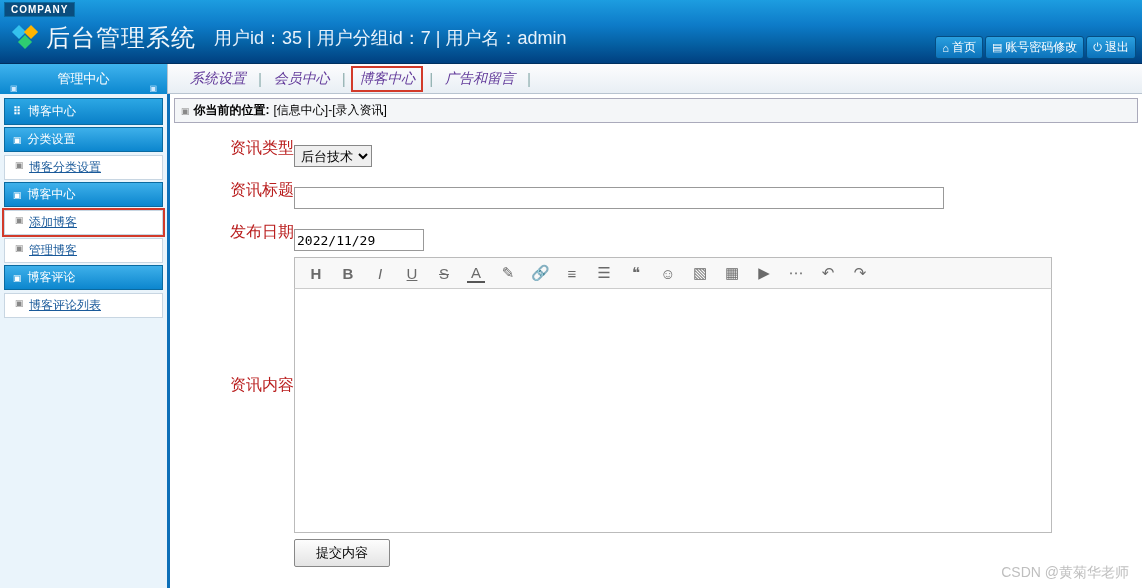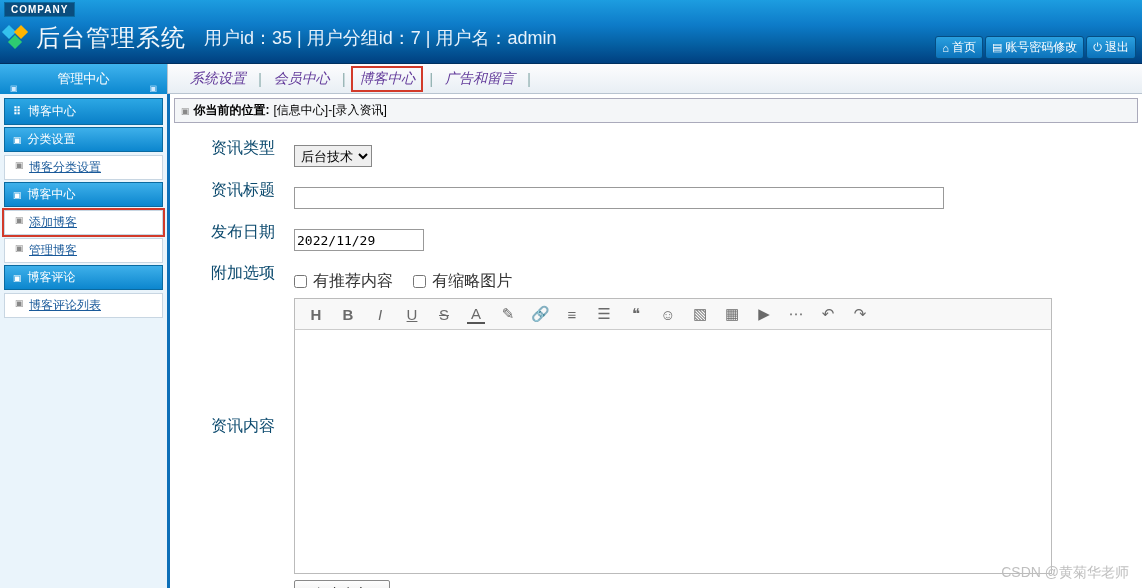--- a/index.html
+++ b/index.html
@@ -1,21 +1,21 @@
 <!DOCTYPE html>
 <html><head>
 <meta charset="utf-8">
 <style>
 * { margin: 0; padding: 0; box-sizing: border-box; }
 body { font-family: "Microsoft YaHei", Arial, sans-serif; font-size: 12px; background: #fff; width: 1142px; height: 588px; overflow: hidden; position: relative; }
 
 
 .header { height: 64px; background: linear-gradient(to bottom, #1D9DE0 0%, #0D7BC8 40%, #0560A3 70%, #004080 100%); color: #fff; position: relative; border-bottom: 1px solid #003060; }
 .company-tag { background: #0a4d7e; color: #fff; font-size: 10px; font-weight: bold; padding: 1px 6px; margin: 2px 0 0 4px; display: inline-block; border: 1px solid #0a6aa0; border-radius: 0; letter-spacing: 1px; }
-.title-row { display: flex; align-items: center; height: 42px; }
+.title-row { display: flex; align-items: center; padding-left: 10px; height: 42px; }
 .logo { width: 30px; height: 30px; position: relative; margin-right: 6px; }
 .logo svg { width: 100%; height: 100%; }
 .app-title { font-size: 24px; font-weight: 400; letter-spacing: 1px; margin-right: 18px; color: #f2f7fb; }
 .user-info { font-size: 18px; color: #e8f2fb; }
 .header-right { position: absolute; right: 6px; top: 36px; display: flex; gap: 2px; }
 .hbtn { background: linear-gradient(#2aa0e0,#0c72ba); border: 1px solid #054d82; border-radius: 3px; color: #fff; padding: 2px 6px; display: flex; align-items: center; gap: 3px; cursor: pointer; font-size: 12px; }
 .hbtn .ic { font-size: 11px; }
 
 
 .subnav { height: 30px; background: linear-gradient(#fdfdfe,#e8eef4); border-bottom: 1px solid #b8c4d0; display: flex; align-items: center; padding-left: 0; }
@@ -41,21 +41,21 @@
 .side-item.boxed { outline: 2px solid #d23a2a; }
 
 
 .content { flex: 1; padding: 4px 4px 0 4px; overflow: hidden; position: relative; }
 .crumb-bar { border: 1px solid #aab; background: #f4f6f8; padding: 3px 6px; display: flex; align-items: center; gap: 4px; font-size: 12px; }
 .crumb-bar:before { content:"▣"; font-size: 9px; color: #888; }
 .crumb-strong { font-weight: bold; }
 
 .form { margin-top: 4px; font-size: 15px; color: #333; }
 .frow { display: flex; align-items: center; border: 0; min-height: 30px; padding: 2px 0; }
-.flabel { width: 120px; text-align: center; padding-left: 18px; font-size: 16px; color: #0c4a6e; }
+.flabel { width: 120px; text-align: right; padding-left: 18px; font-size: 16px; color: #b91c1c; }
 .fctl { flex: 1; margin-top: 16px; }
 select.ctl { border: 1px solid #888; padding: 1px 2px; font-size: 13px; height: 22px; }
 input.ctl { border: 1px solid #999; padding: 2px; font-size: 13px; }
 input.title-input { width: 650px; height: 22px; }
 input.date-input { width: 130px; height: 22px; font-family: monospace; }
 .chkrow label { font-size: 16px; margin-right: 16px; display: inline-flex; align-items: center; gap: 6px; }
 
 
 .editor-wrap { margin-top: 2px; }
 .editor-toolbar { border: 1px solid #bbb; border-bottom: 1px solid #ccc; background: #f8f8f8; height: 32px; display: flex; align-items: center; gap: 14px; padding: 0 12px; width: 758px; }
@@ -166,33 +166,20 @@
         </div>
       </div>
 
       <div class="frow">
         <div class="flabel">发布日期</div>
         <div class="fctl">
           <input class="ctl date-input" type="text" value="2022/11/29" style="">
         </div>
       </div>
 
-      <div class="frow chkrow">
-        <div class="flabel">附加选项</div>
-        <div class="fctl">
-          <label>
-              <input type="checkbox" style="">
-              <span>有推荐内容</span>
-            </label>
-          <label>
-              <input type="checkbox" style="">
-              <span>有缩略图片</span>
-            </label>
-        </div>
-      </div>
 
       <div class="frow" style="align-items:flex-start;">
         <div class="flabel" style="padding-top:120px;">资讯内容</div>
         <div class="fctl editor-wrap">
           <div class="editor-toolbar">
             <span class="ticon h">H</span>
             <span class="ticon b">B</span>
             <span class="ticon i">I</span>
             <span class="ticon u">U</span>
             <span class="ticon s">S</span>

